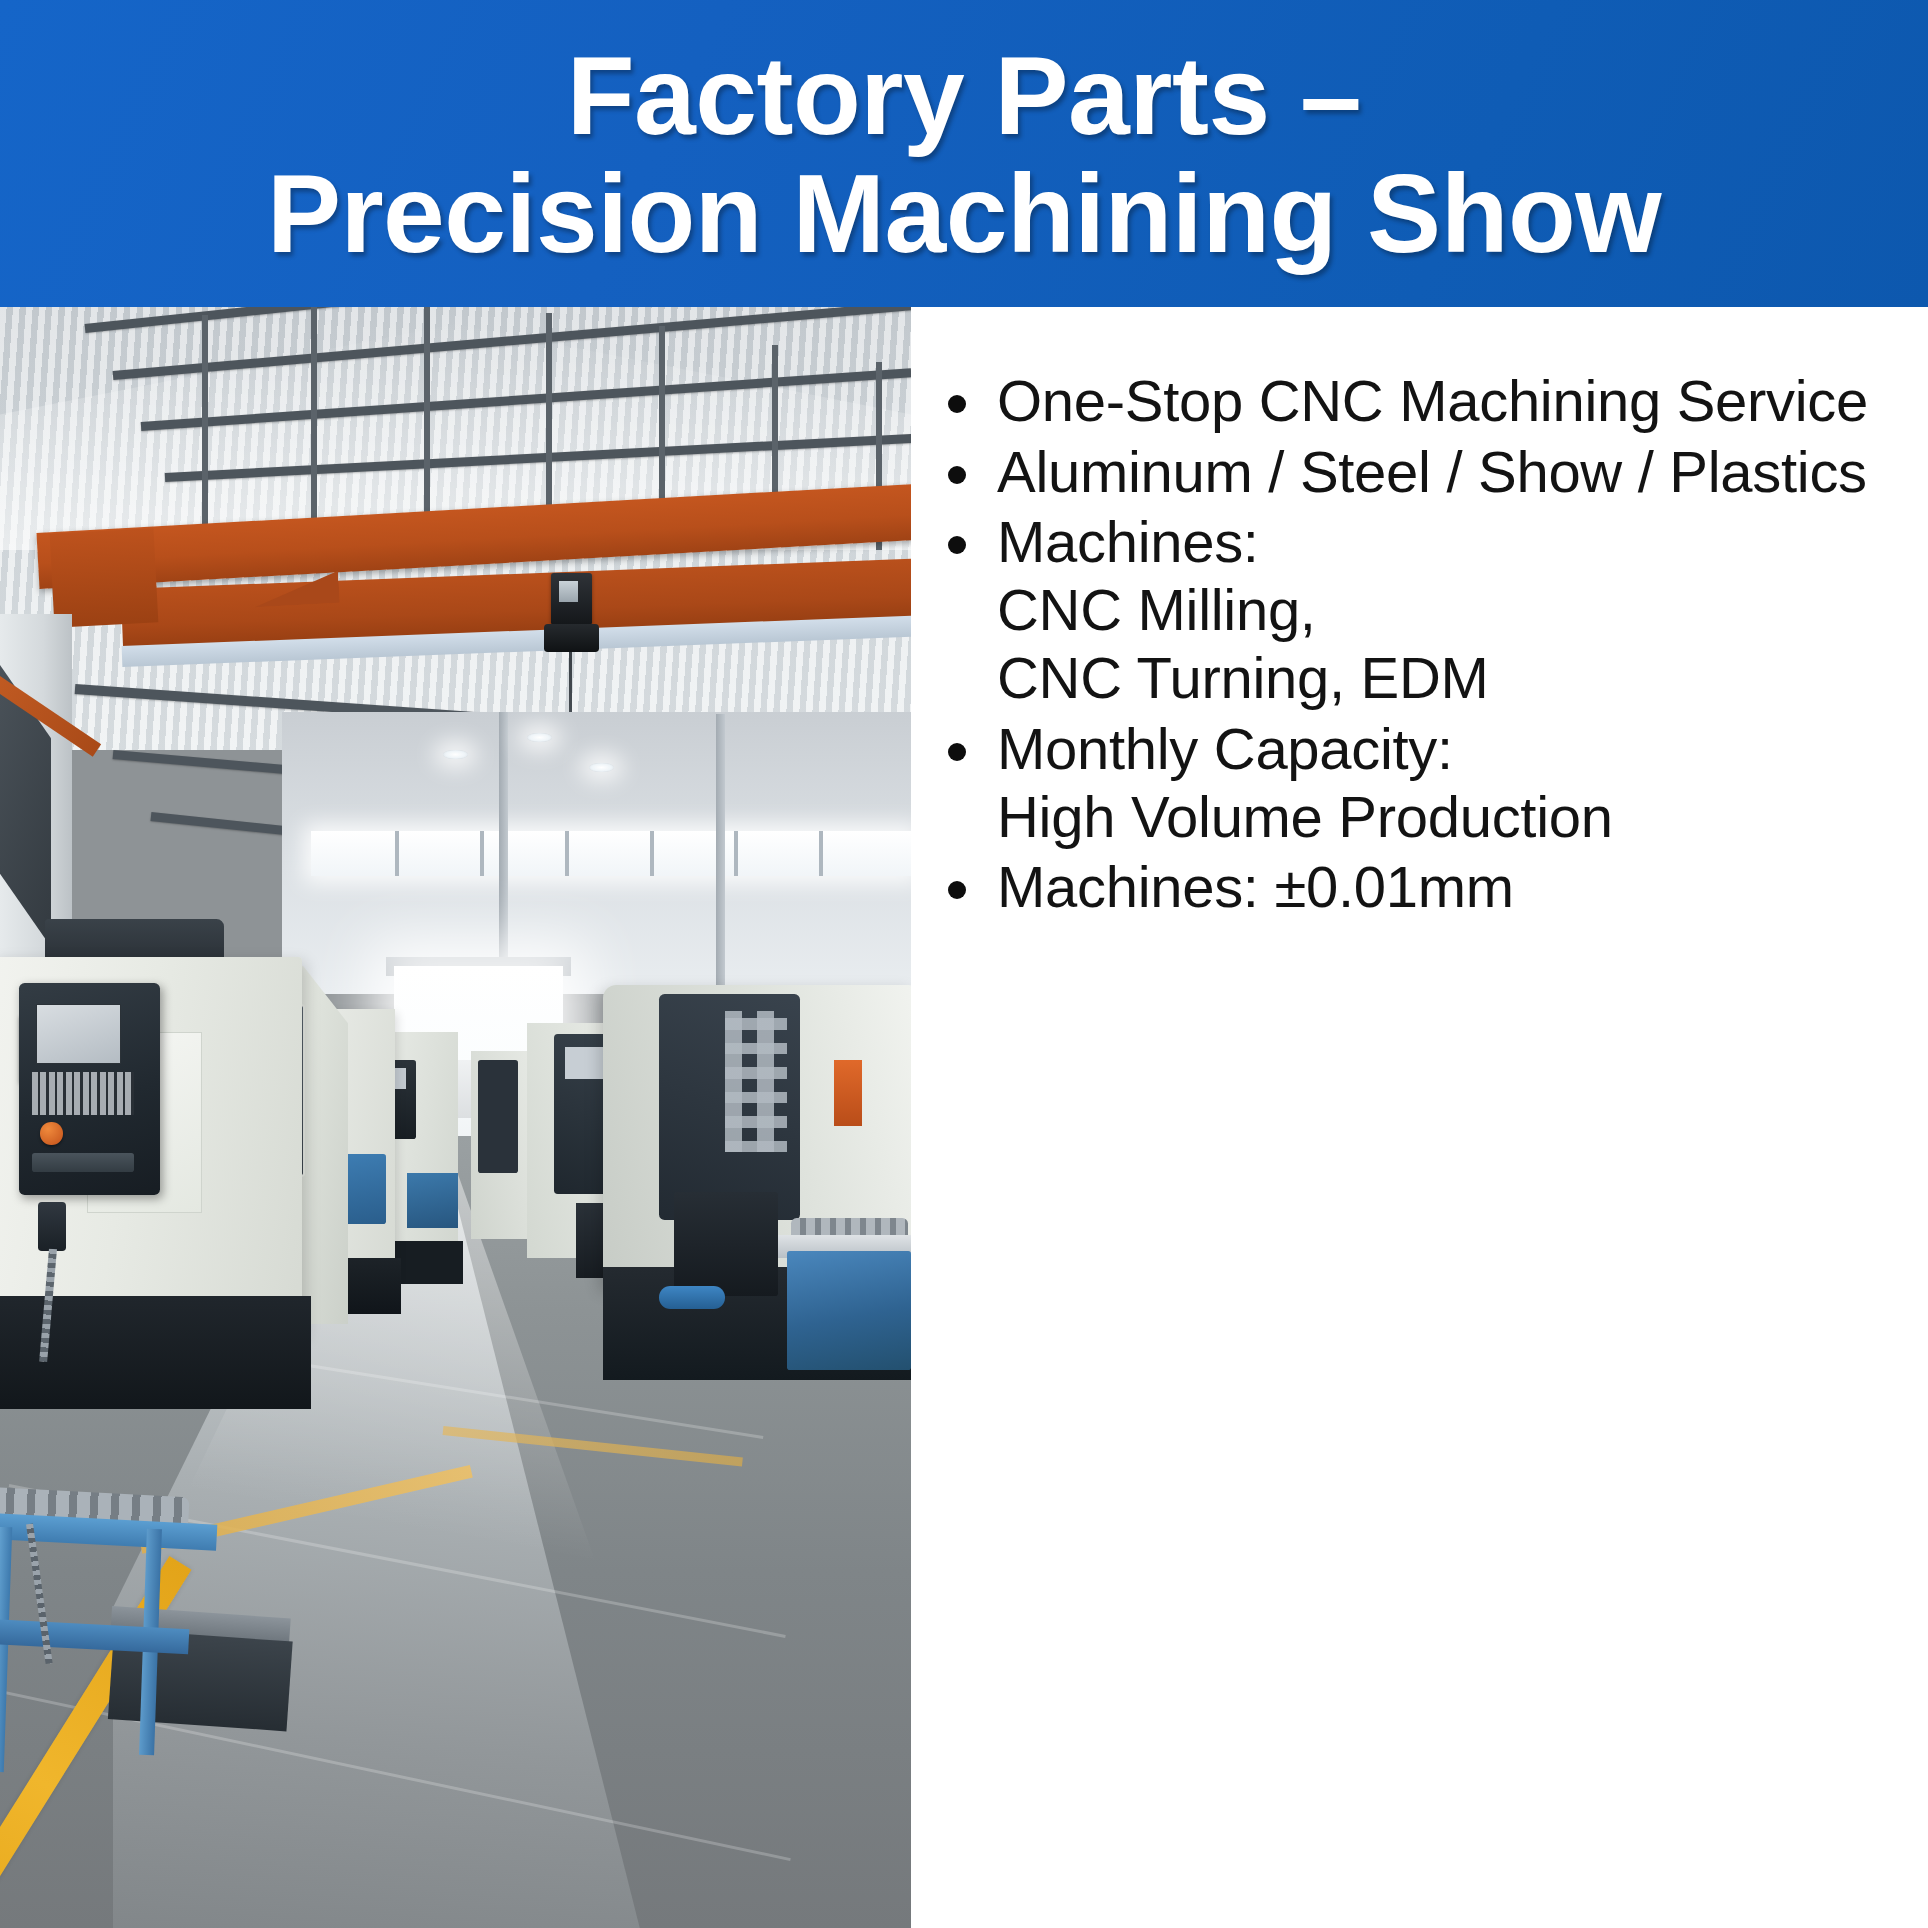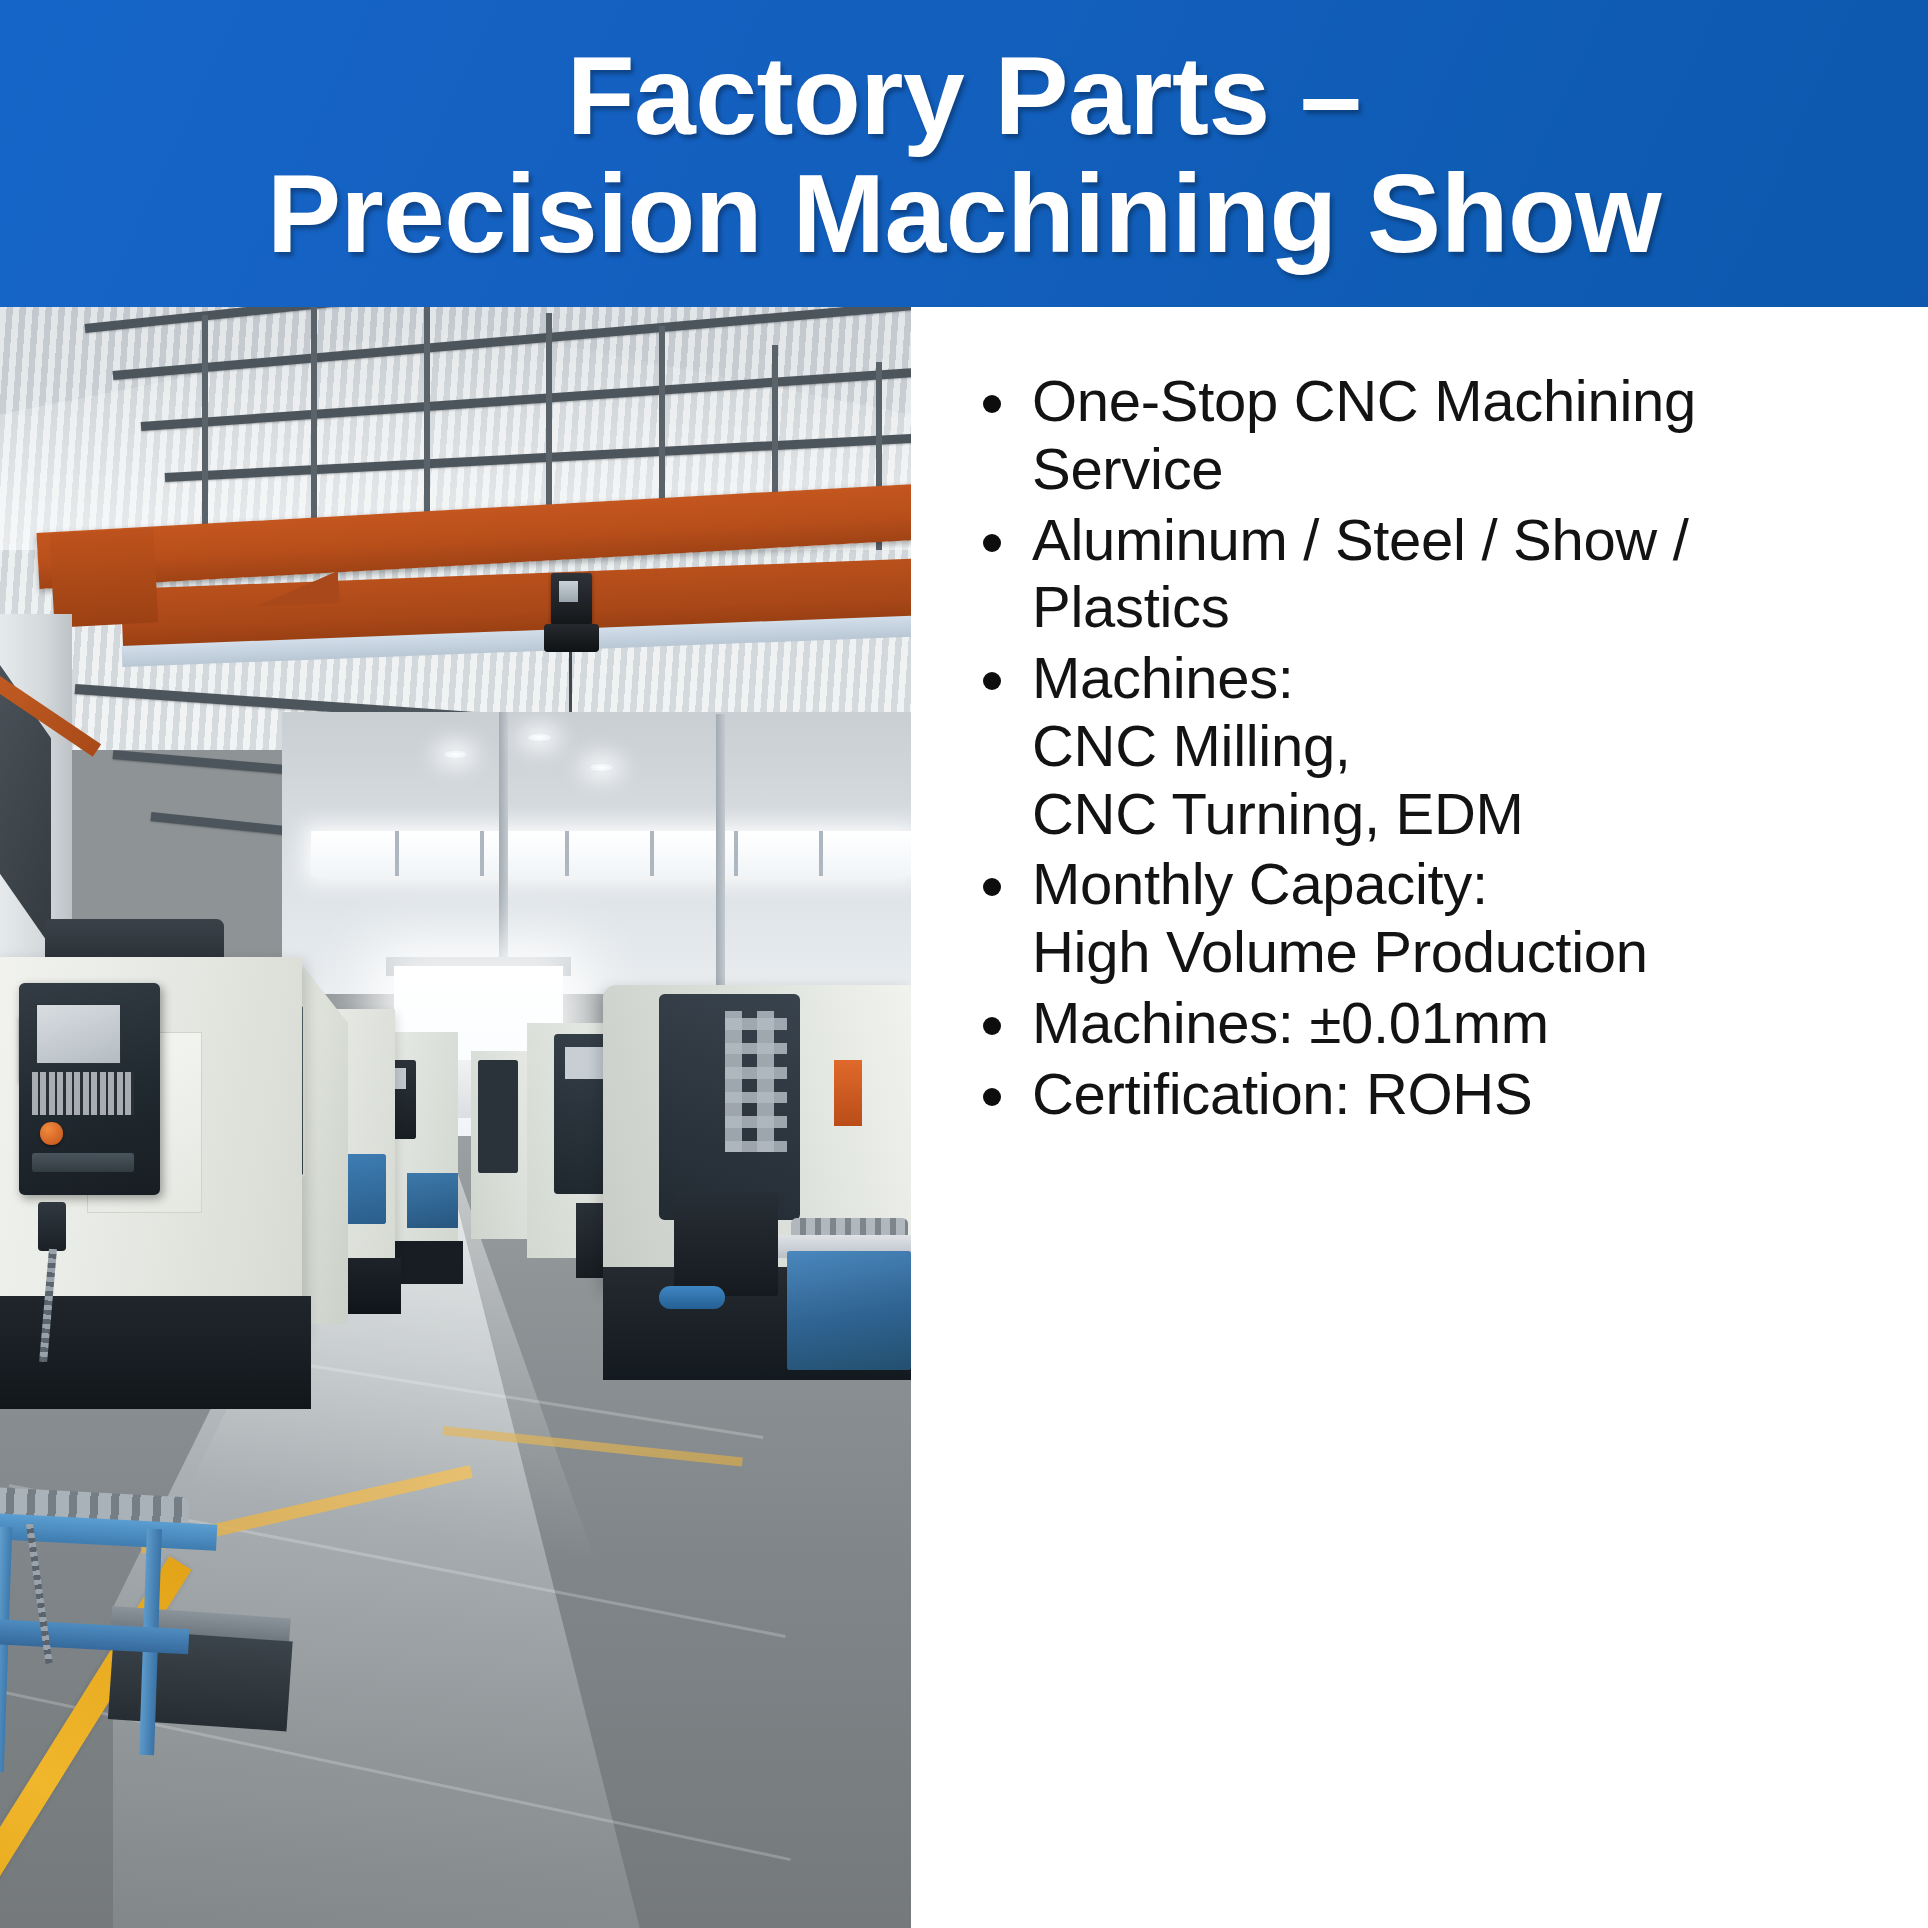--- a/index.html
+++ b/index.html
@@ -415,21 +415,21 @@
     background:linear-gradient(90deg,#c05a22,#a94a18);
     transform:rotate(34deg);transform-origin:left top;
   }
 
   
   .textpanel{
     position:absolute;left:911px;top:307px;width:1017px;height:1621px;
     background:#ffffff;
   }
   .bullets{
-    list-style:none;margin:0;padding:60px 38px 0 68px;
+    list-style:none;margin:0;padding:60px 38px 0 33px;
   }
   .bullet{
     position:relative;
     font-size:58px;
     line-height:1.17;
     color:#131313;
     padding-left:53px;
     margin:0 0 2.8px 0;
     white-space:pre-line;
     letter-spacing:-0.3px;
@@ -580,18 +580,17 @@
   <div class="textpanel">
     <ul class="bullets">
       <li class="bullet">One-Stop CNC Machining Service</li>
       <li class="bullet">Aluminum / Steel / Show / Plastics</li>
       <li class="bullet">Machines:
 CNC Milling,
 CNC Turning, EDM</li>
       <li class="bullet">Monthly Capacity:
 High Volume Production</li>
       <li class="bullet">Machines: ±0.01mm</li>
-      <li class="bullet">Certification: ROHS</li>
     </ul>
   </div>
 
 </div>
 
 
 </body></html>

